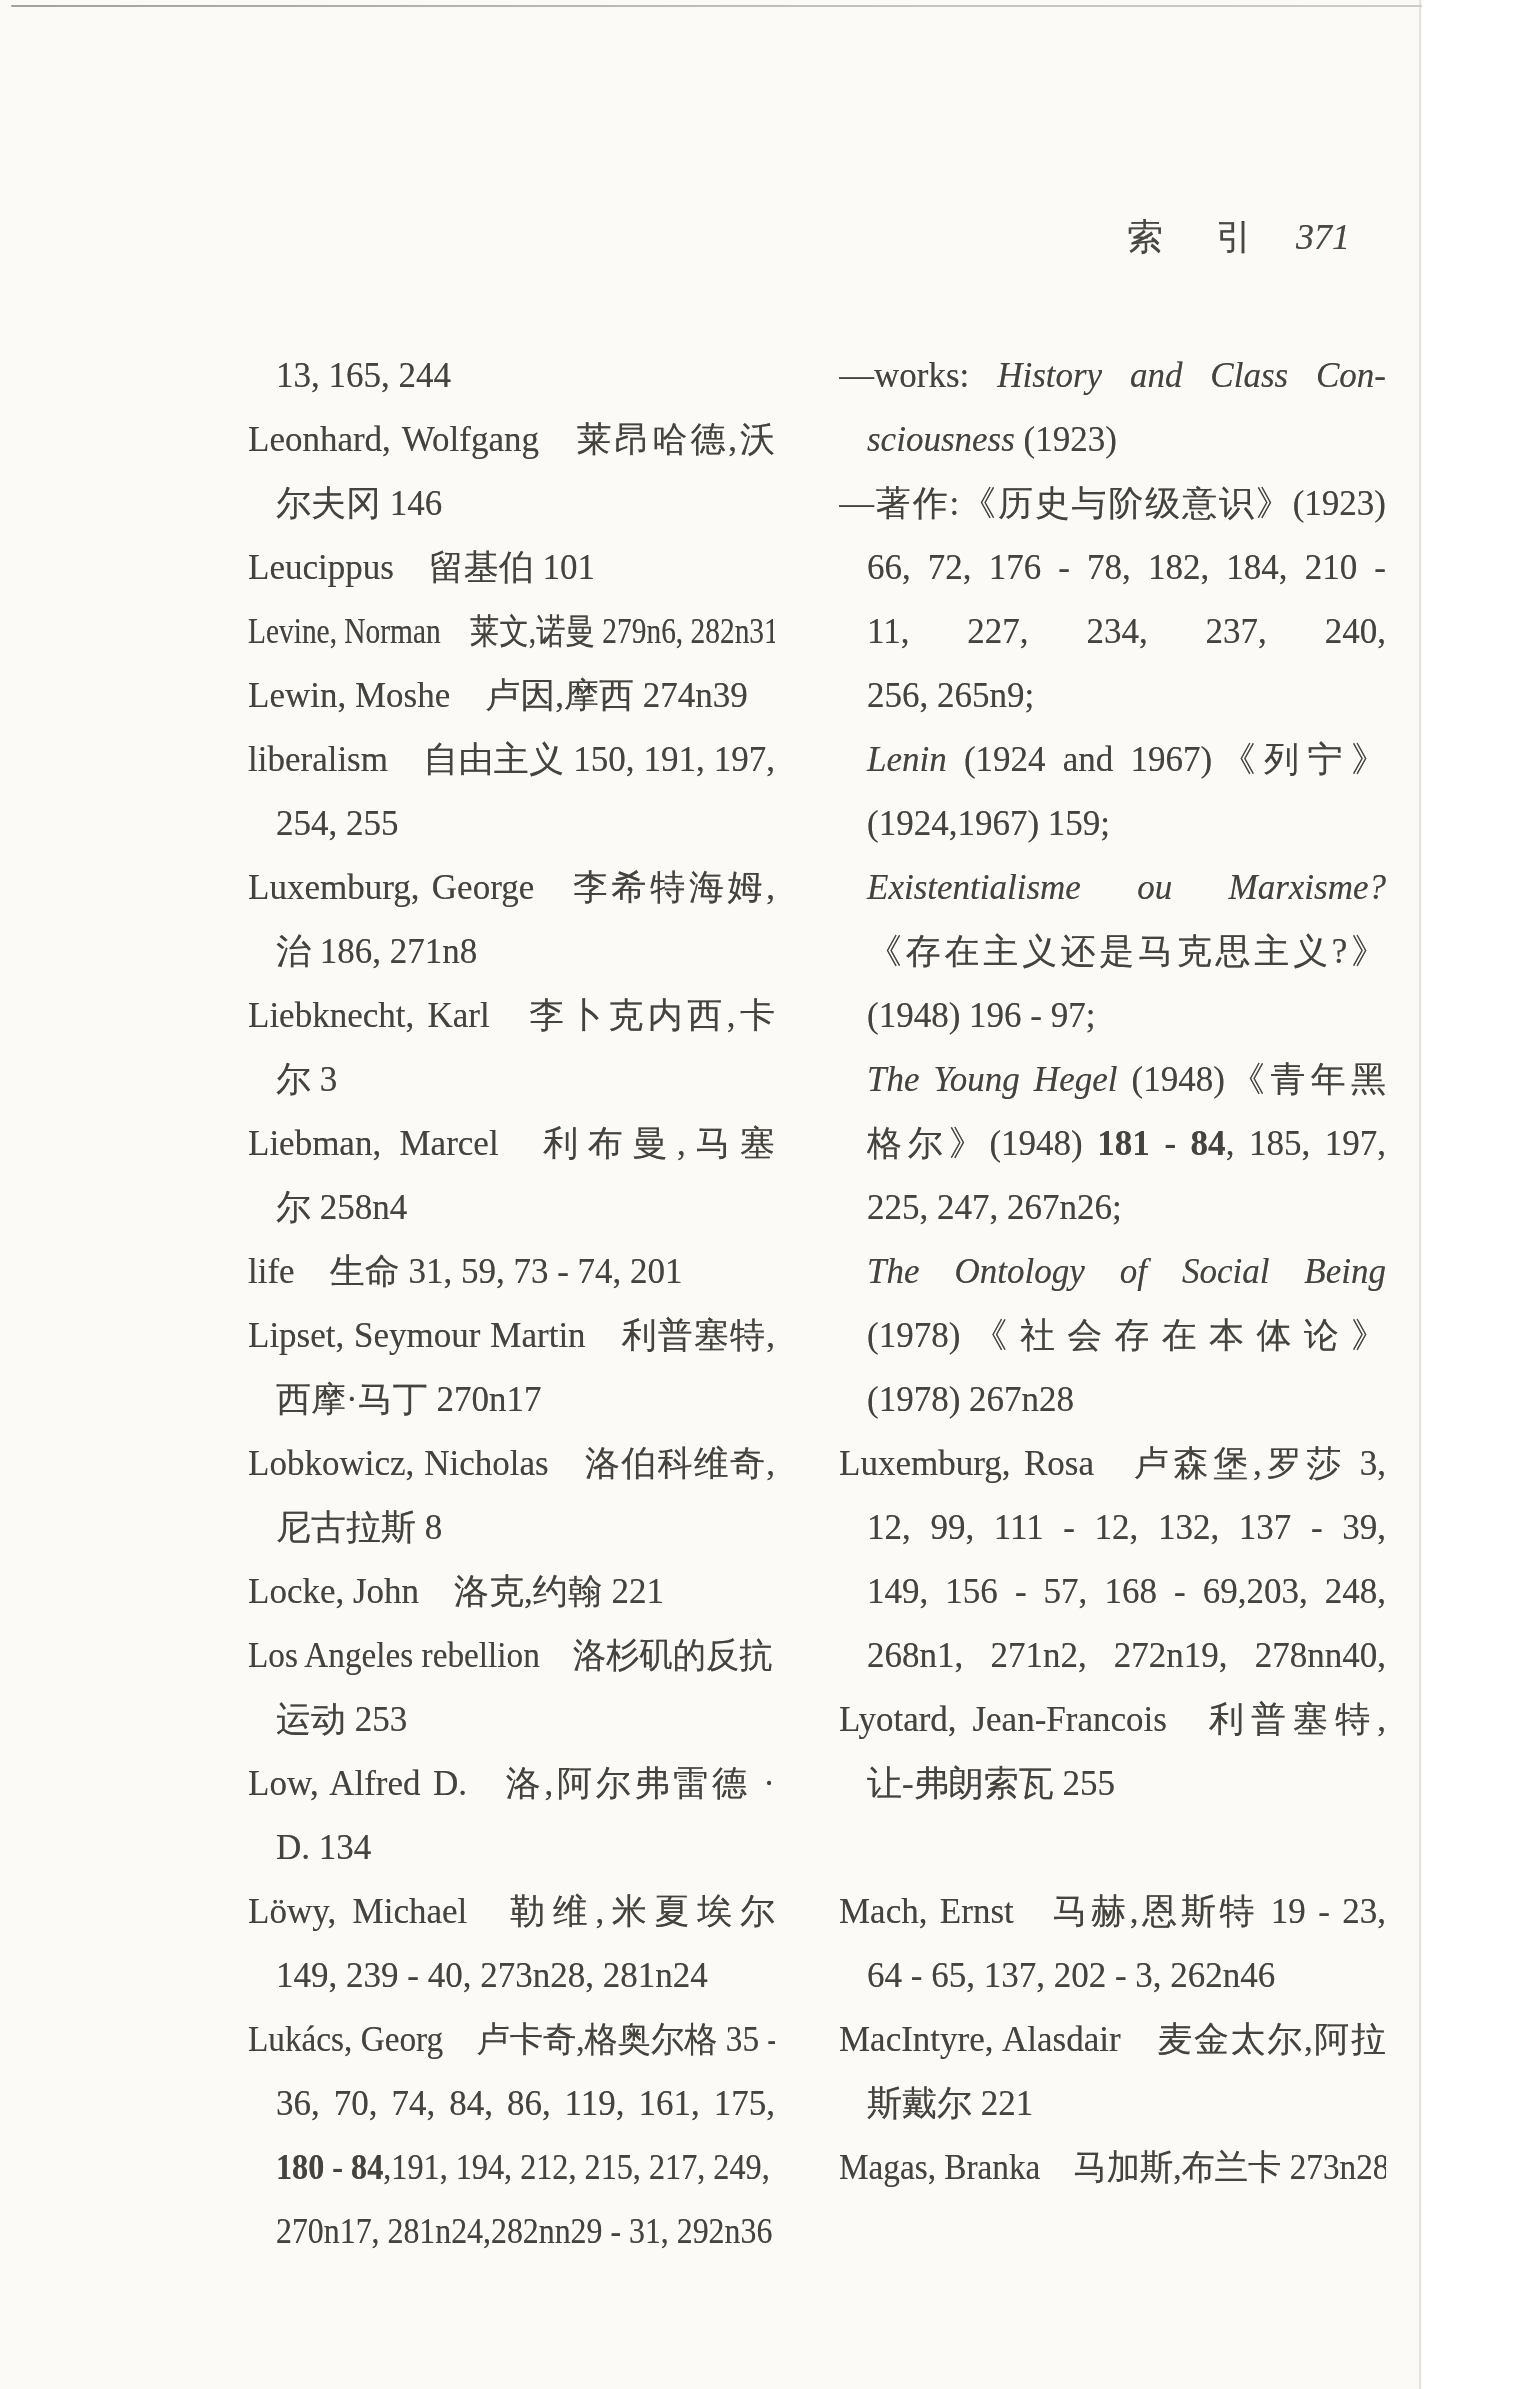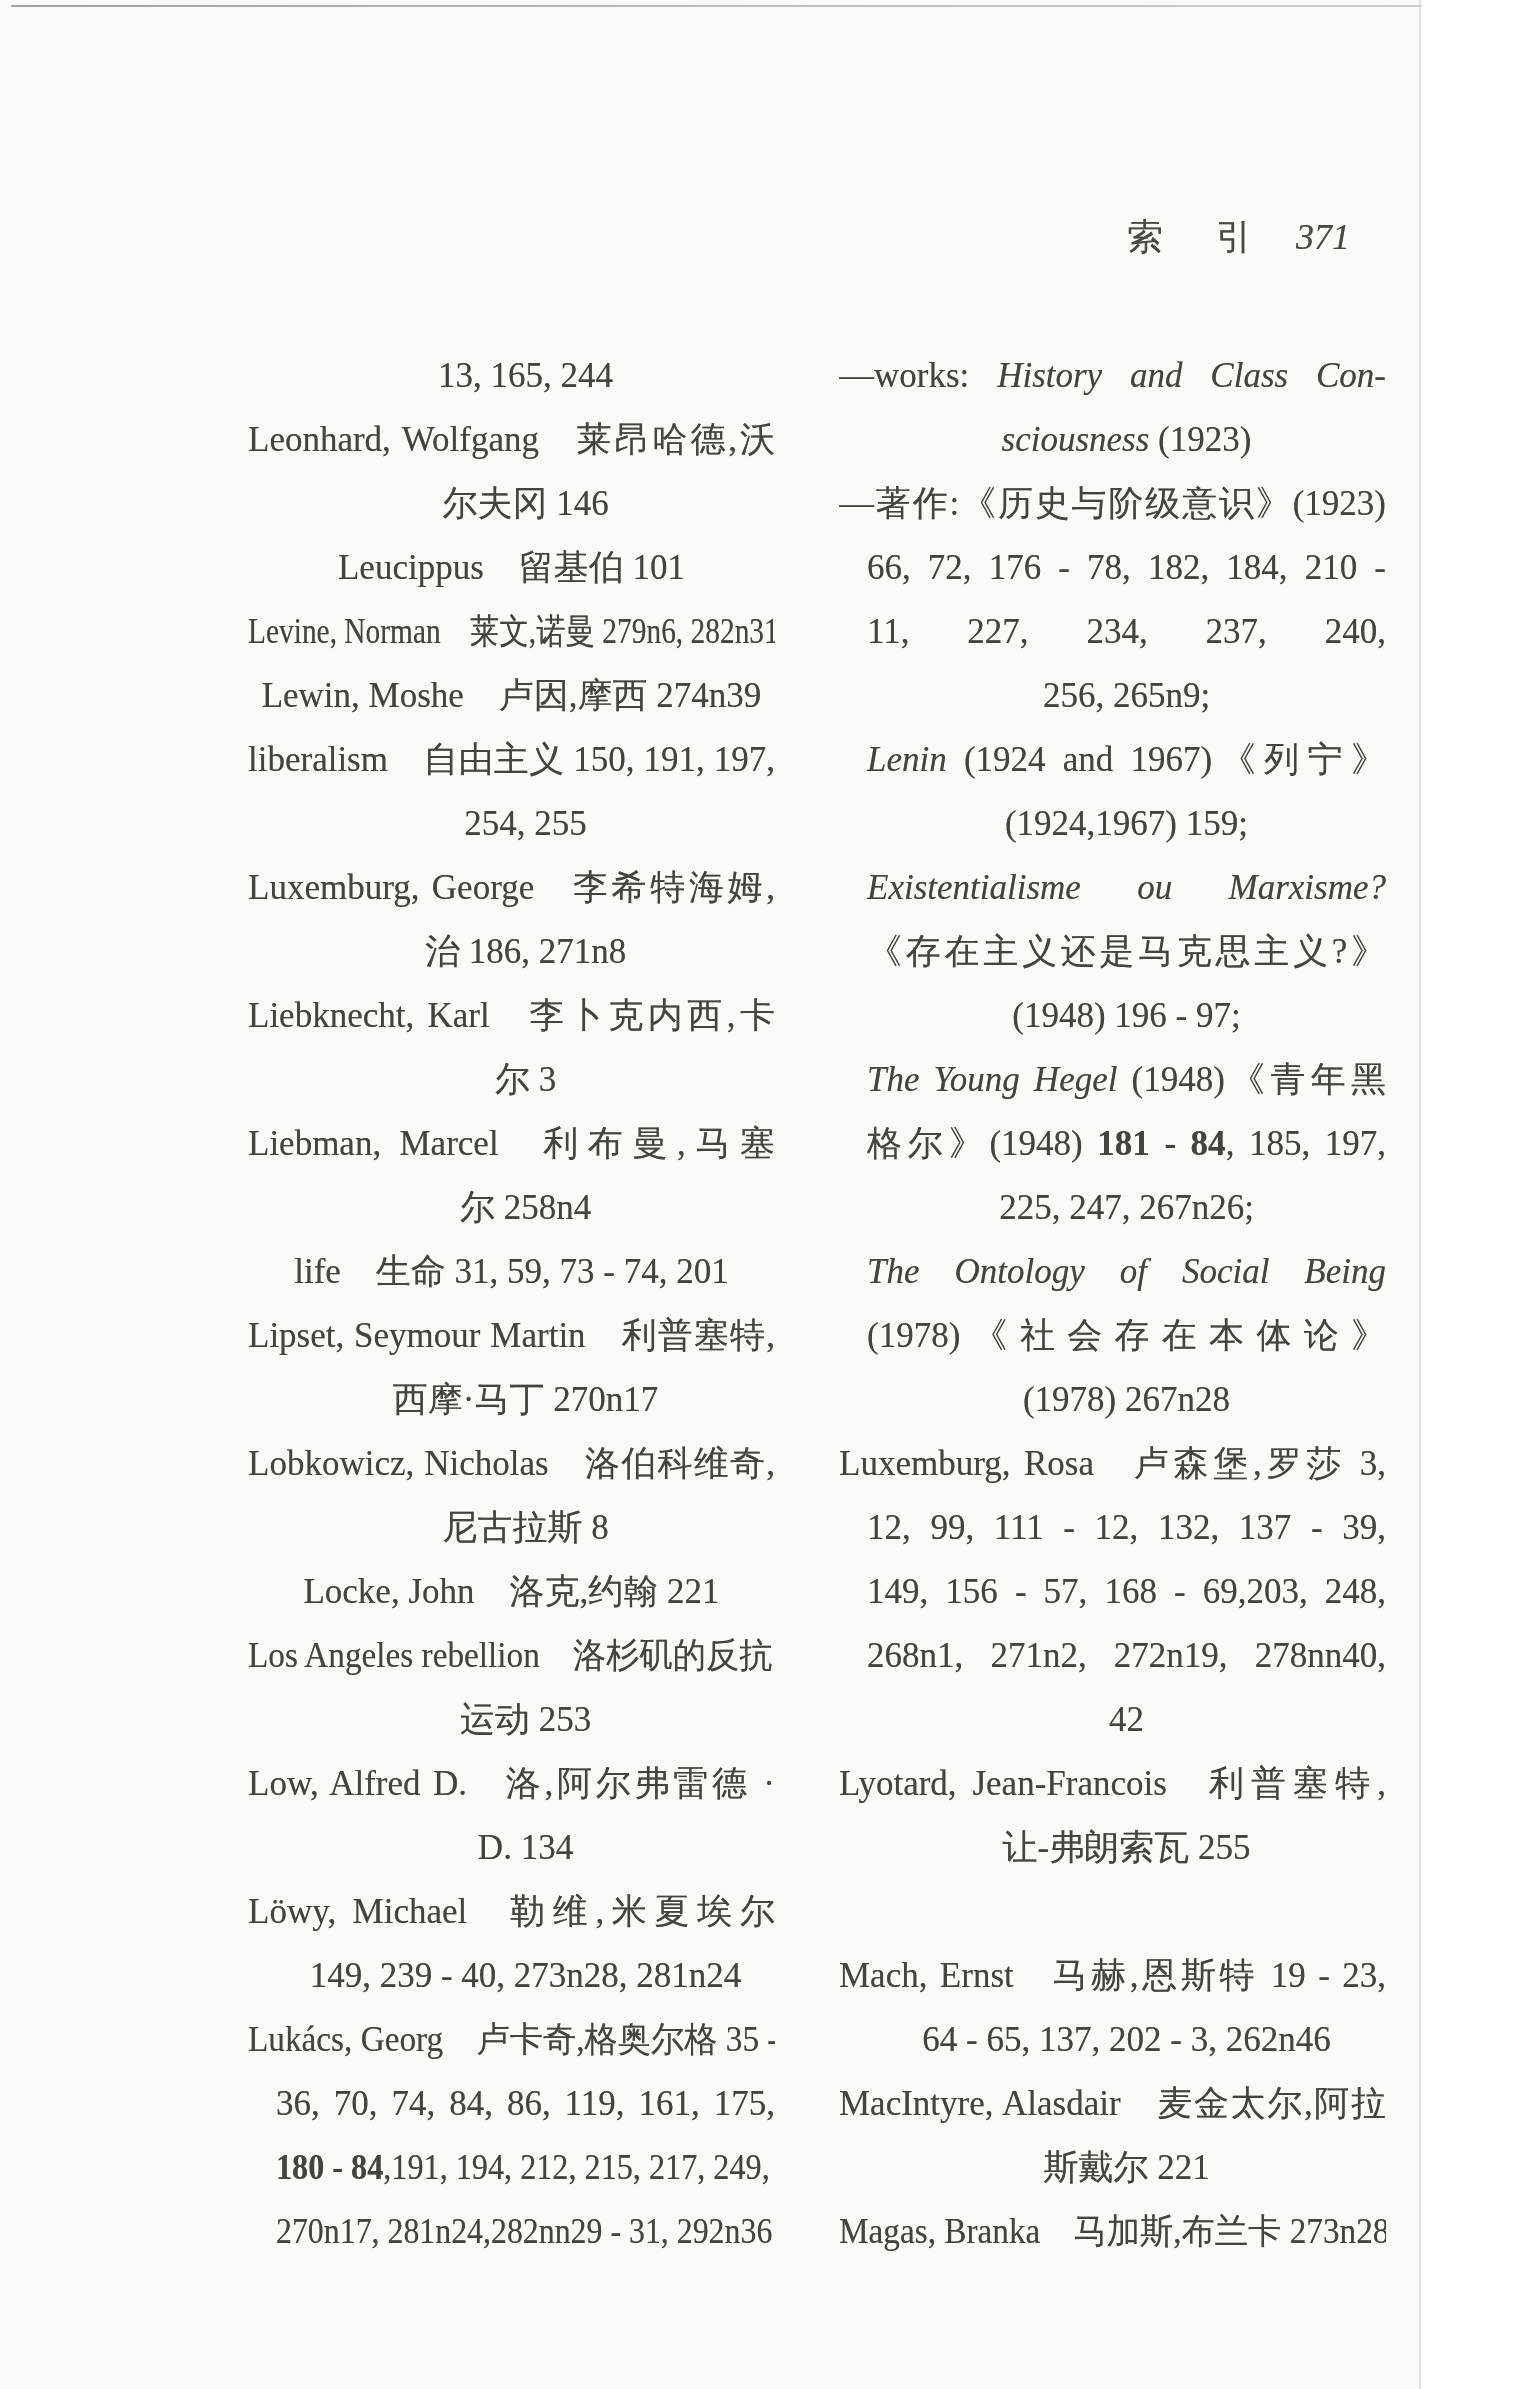--- a/index.html
+++ b/index.html
@@ -28,21 +28,21 @@
   }
   .running-header .hz2{margin-left:53px;}
   .running-header .pgnum{margin-left:44px;font-style:italic;font-size:36px;}
   .col{position:absolute;top:344px;font-size:35px;}
   .col.left{left:248px;width:527px;}
   .col.right{left:839px;width:547px;}
   .ln{
     height:64px;line-height:64px;
     overflow:hidden;text-align:left;
   }
-  .ln.nj{white-space:nowrap;text-align:center;}
+  .ln.nj{white-space:nowrap;}
   .ln.jst{text-align:justify;text-align-last:justify;}
   .ln.ind{padding-left:28px;}
   .ln .it{font-style:italic;}
   .ln .bd{font-weight:700;}
   .sq{display:inline-block;transform-origin:0 50%;white-space:nowrap;}
 </style>
 </head>
 <body>
 
 <div class="page" style="background: rgb(251, 250, 246); color: rgb(69, 67, 62);">
@@ -100,21 +100,20 @@
       <div class="ln ind jst"><span class="it">The Young Hegel </span><span>(1948)《青年黑</span></div>
       <div class="ln ind jst"><span>格尔》(1948) </span><span class="bd">181 - 84</span><span>, 185, 197,</span></div>
       <div class="ln ind nj"><span>225, 247, 267n26;</span></div>
       <div class="ln ind jst"><span class="it">The Ontology of Social Being</span></div>
       <div class="ln ind jst"><span>(1978)《社会存在本体论》</span></div>
       <div class="ln ind nj"><span>(1978) 267n28</span></div>
       <div class="ln jst"><span>Luxemburg, Rosa 卢森堡,罗莎 3,</span></div>
       <div class="ln ind jst"><span>12, 99, 111 - 12, 132, 137 - 39,</span></div>
       <div class="ln ind jst"><span>149, 156 - 57, 168 - 69,203, 248,</span></div>
       <div class="ln ind jst"><span>268n1, 271n2, 272n19, 278nn40,</span></div>
-      <div class="ln ind nj"><span>42</span></div>
       <div class="ln jst"><span>Lyotard, Jean-Francois 利普塞特,</span></div>
       <div class="ln ind nj"><span>让-弗朗索瓦 255</span></div>
       <div class="ln nj">&nbsp;</div>
       <div class="ln jst"><span>Mach, Ernst 马赫,恩斯特 19 - 23,</span></div>
       <div class="ln ind nj"><span>64 - 65, 137, 202 - 3, 262n46</span></div>
       <div class="ln jst"><span>MacIntyre, Alasdair 麦金太尔,阿拉</span></div>
       <div class="ln ind nj"><span>斯戴尔 221</span></div>
       <div class="ln nj"><span class="sq" style="transform: scaleX(0.95);"><span>Magas, Branka 马加斯,布兰卡 273n28</span></span></div>
     </div>
 </div>

